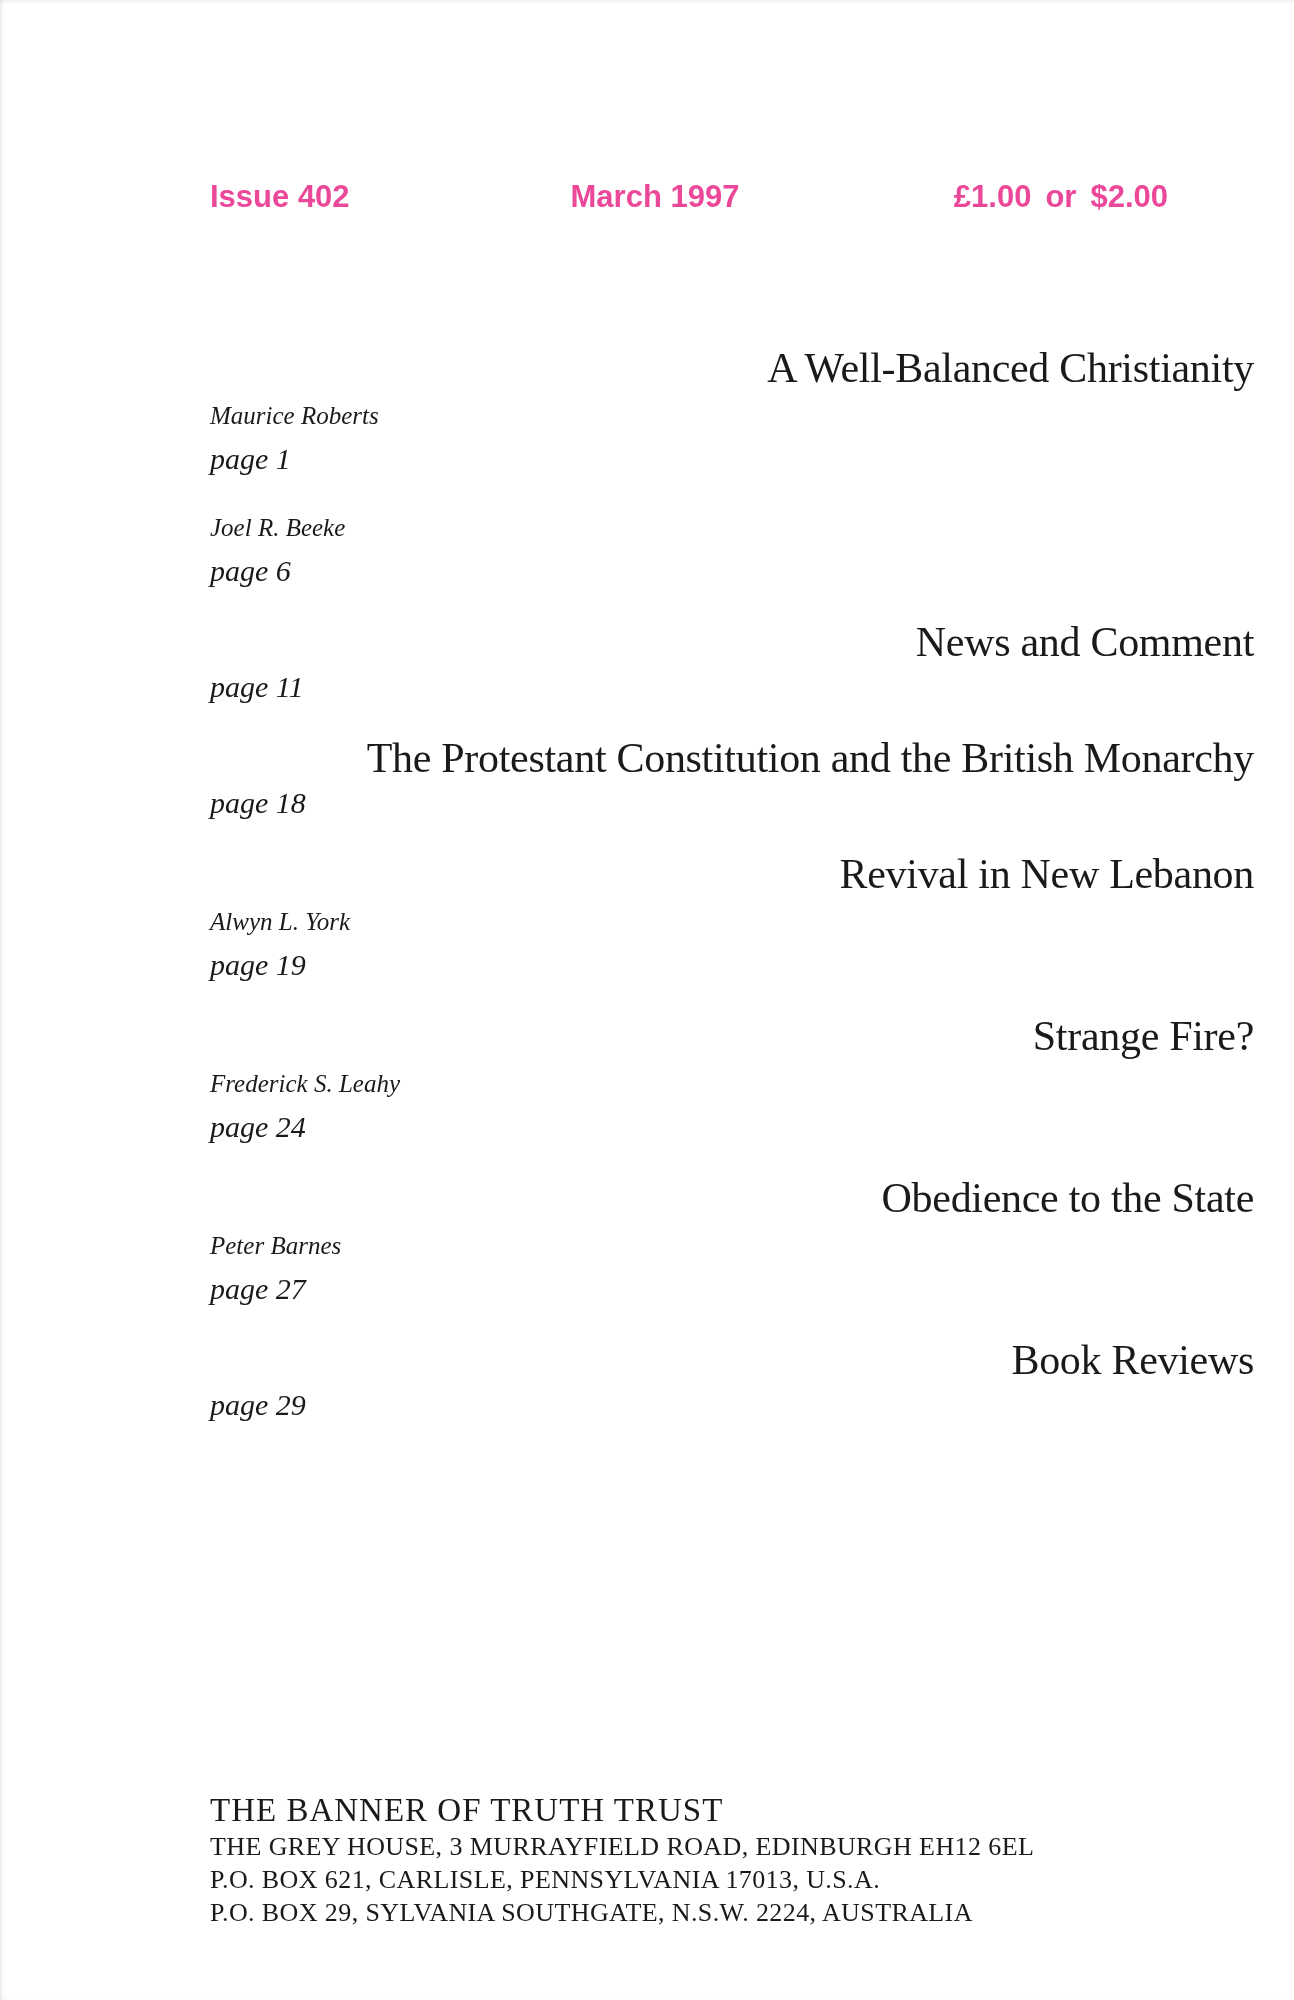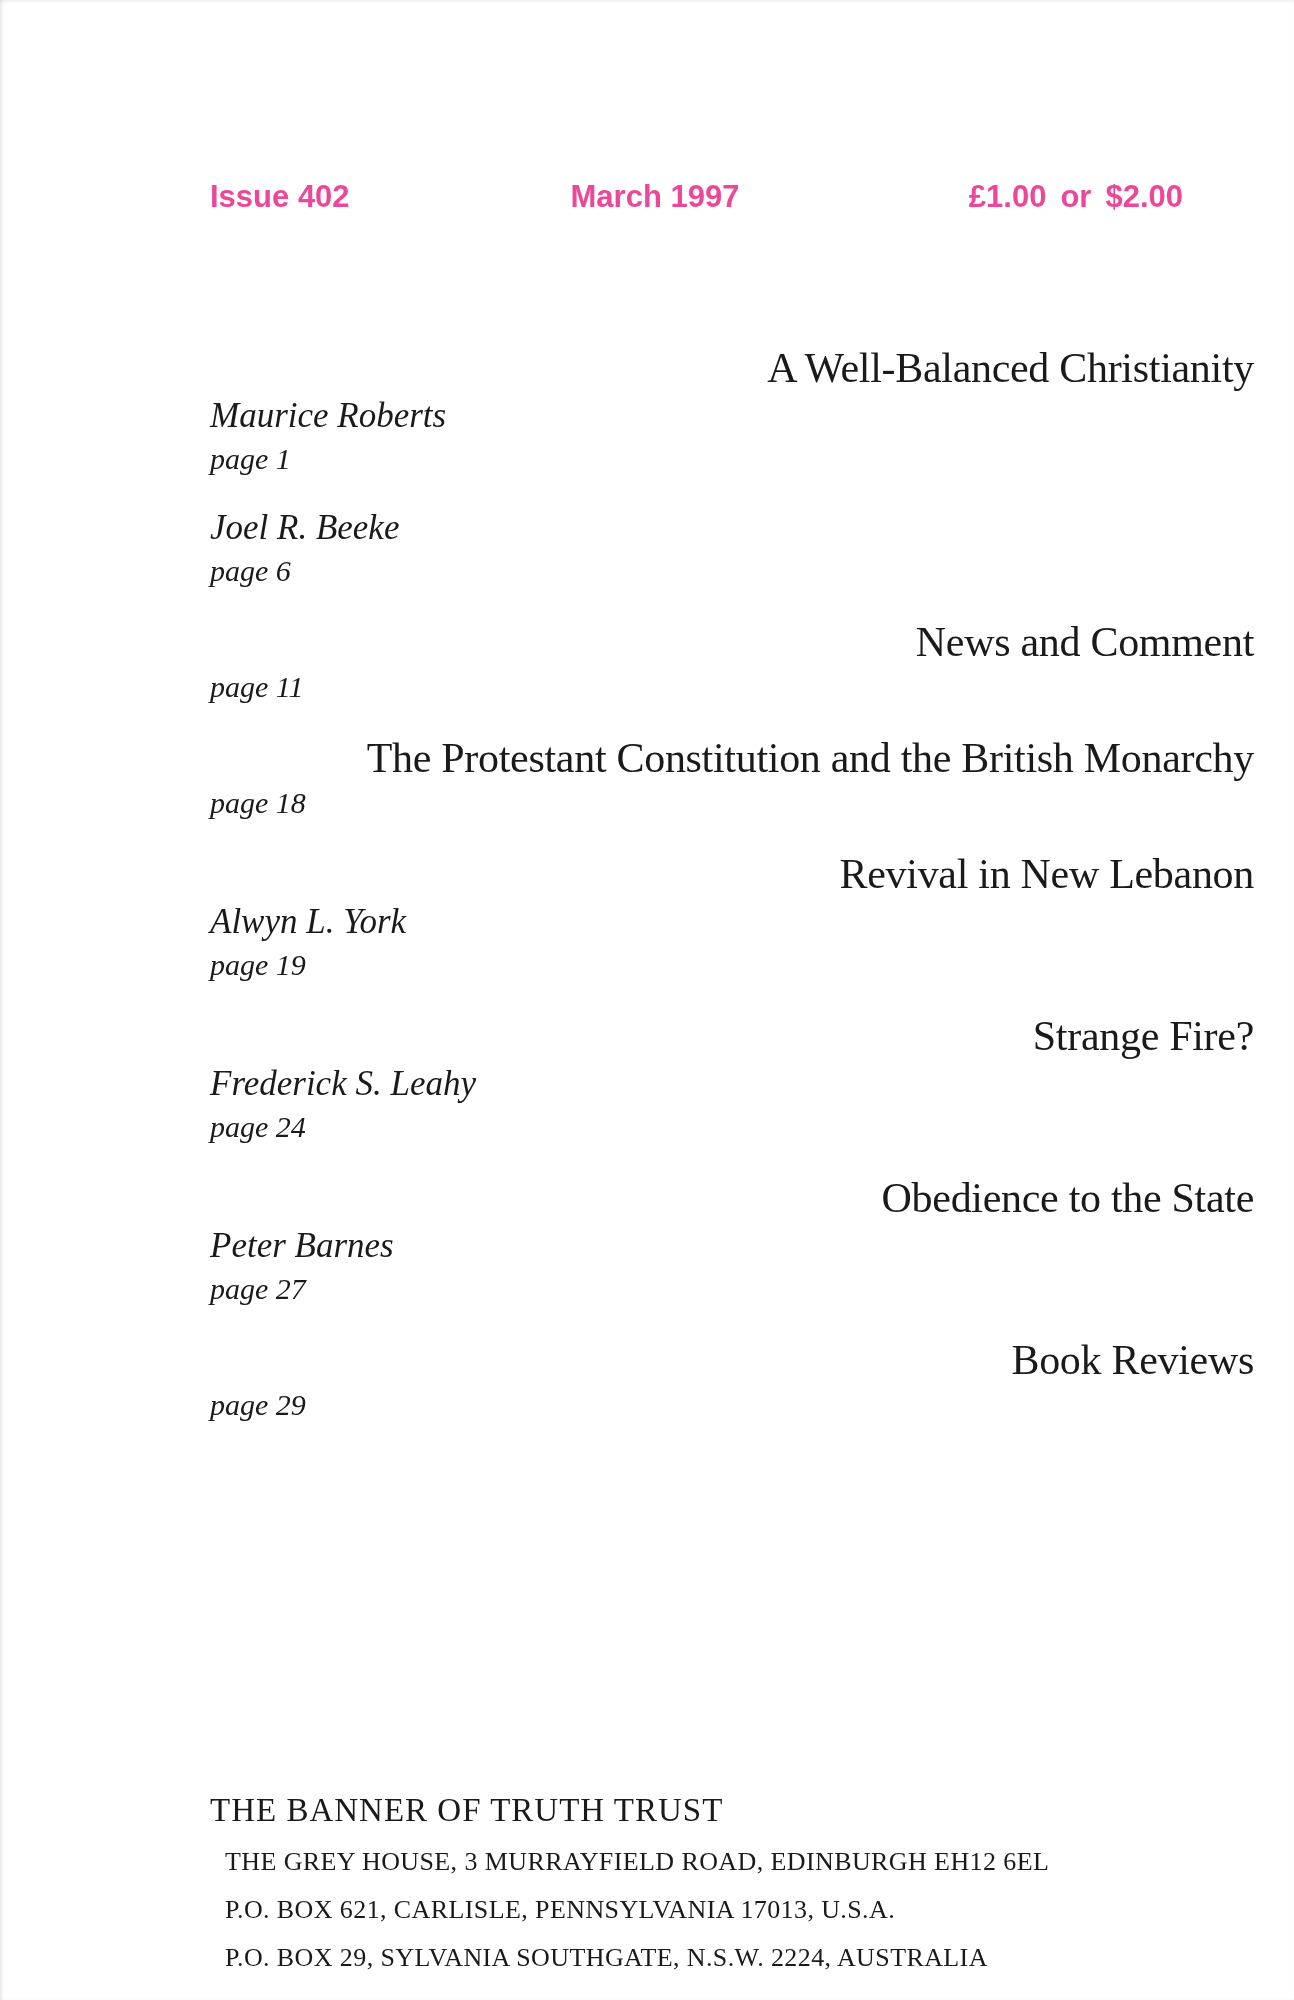--- a/index.html
+++ b/index.html
@@ -39,21 +39,21 @@
   }
   .masthead .date {
     position: absolute;
     left: 0;
     right: 0;
     top: 0;
     text-align: center;
   }
   .masthead .price {
     position: absolute;
-    right: 127px;
+    right: 142px;
     top: 0;
     white-space: nowrap;
     text-align: center;
   }
   .masthead .price .gap {
     display: inline-block;
     width: 14px;
   }
 
   
@@ -73,21 +73,21 @@
     line-height: 50px;
     letter-spacing: -0.3px;
     text-align: right;
   }
   .toc-entry .title .tline {
     display: block;
   }
   .toc-entry .author {
     margin: 0;
     font-style: italic;
-    font-size: 35px;
+    font-size: 25px;
     line-height: 46px;
   }
   .toc-entry .pageref {
     margin: 0;
     font-style: italic;
     font-size: 30px;
     line-height: 40px;
   }
 
   
@@ -98,21 +98,21 @@
     right: 40px;
   }
   .publisher .pub-name {
     margin: 0;
     font-weight: normal;
     font-size: 33px;
     line-height: 40px;
     letter-spacing: 1px;
   }
   .publisher .pub-address {
-    margin: 15px;
+    margin: 0;
     font-size: 26px;
     line-height: 33px;
     letter-spacing: 0.4px;
   }
 </style>
 </head>
 <body>
 
 <div class="page">
 

